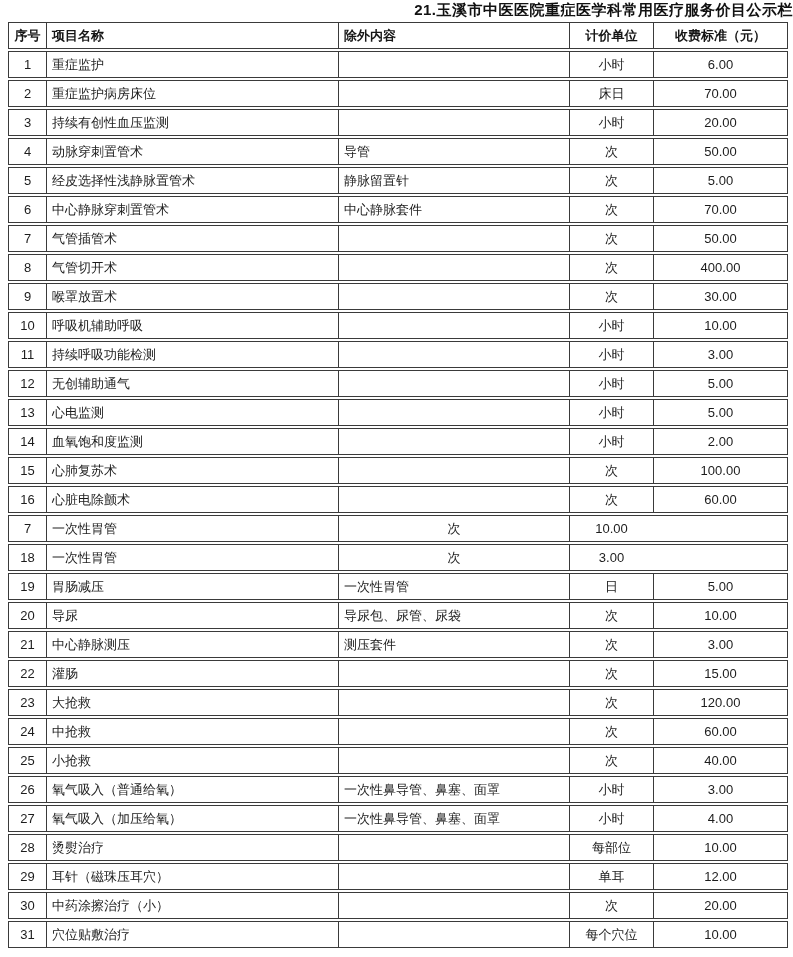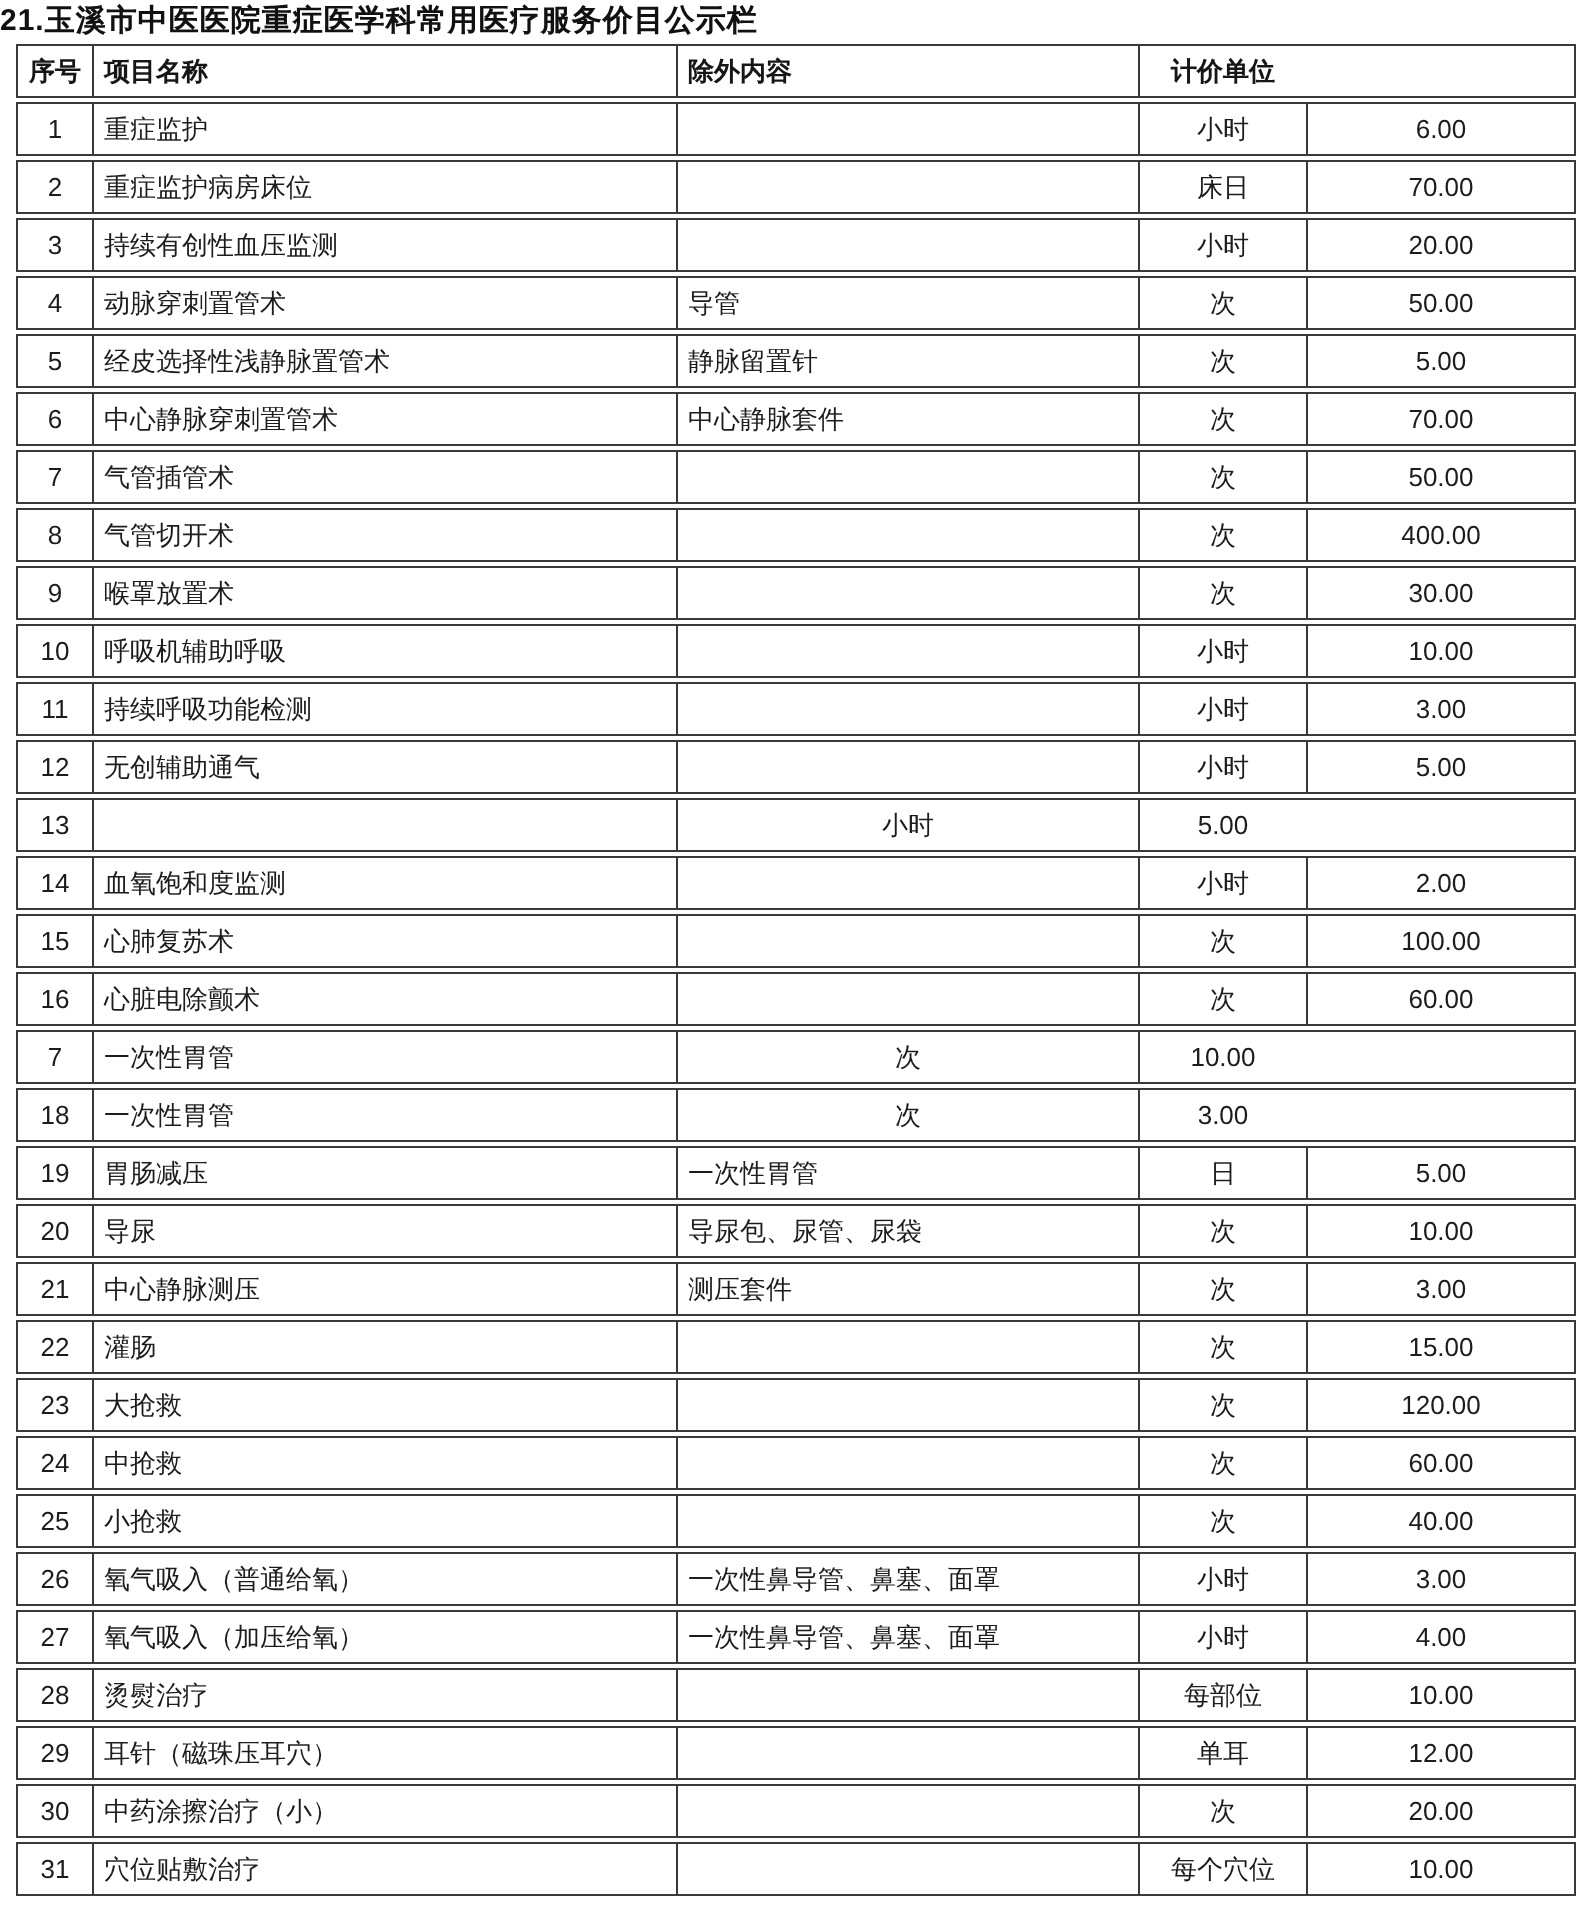--- a/index.html
+++ b/index.html
@@ -13,21 +13,21 @@
     position: relative;
     font-family: "Liberation Sans", "DejaVu Sans", sans-serif;
     color: #1c1c1c;
     overflow: hidden;
   }
   .page-title {
     position: absolute;
     top: 1px;
     left: 0;
     width: 100%;
-    text-align: left;
+    text-align: right;
     font-size: 15px;
     font-weight: bold;
     color: #111111;
     letter-spacing: 0.5px;
   }
   .price-table {
     position: absolute;
     top: 22px;
     left: 8px;
     width: 780px;
@@ -65,20 +65,21 @@
 <body>
 
 <div class="page-title">21.玉溪市中医医院重症医学科常用医疗服务价目公示栏</div>
 
 <div class="price-table">
   <div class="t-row header">
     <div class="t-cell c-center">序号</div>
     <div class="t-cell c-left">项目名称</div>
     <div class="t-cell c-left">除外内容</div>
     <div class="t-cell c-center">计价单位</div>
+    <div class="t-cell c-center">收费标准（元）</div>
   </div>
   <div id="table-body">
       <div class="t-row">
         <div class="t-cell c-center">1</div>
         <div class="t-cell c-left">重症监护</div>
         <div class="t-cell c-left"></div>
         <div class="t-cell c-center">小时</div>
         <div class="t-cell c-center">6.00</div>
       </div>
       <div class="t-row">
@@ -153,20 +154,21 @@
       </div>
       <div class="t-row">
         <div class="t-cell c-center">12</div>
         <div class="t-cell c-left">无创辅助通气</div>
         <div class="t-cell c-left"></div>
         <div class="t-cell c-center">小时</div>
         <div class="t-cell c-center">5.00</div>
       </div>
       <div class="t-row">
         <div class="t-cell c-center">13</div>
+        <div class="t-cell c-left">心电监测</div>
         <div class="t-cell c-left"></div>
         <div class="t-cell c-center">小时</div>
         <div class="t-cell c-center">5.00</div>
       </div>
       <div class="t-row">
         <div class="t-cell c-center">14</div>
         <div class="t-cell c-left">血氧饱和度监测</div>
         <div class="t-cell c-left"></div>
         <div class="t-cell c-center">小时</div>
         <div class="t-cell c-center">2.00</div>

